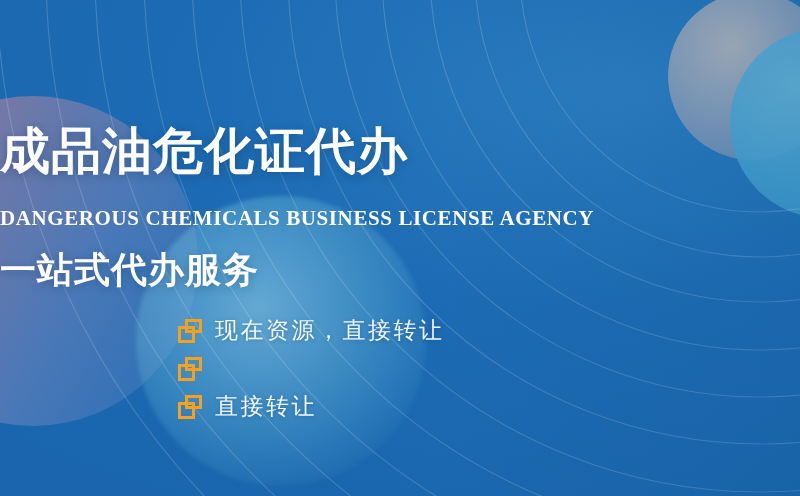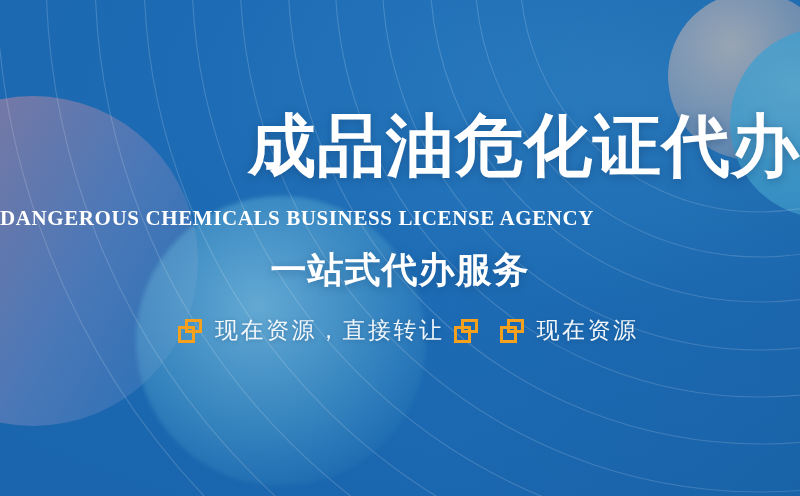--- a/index.html
+++ b/index.html
@@ -94,24 +94,24 @@
   
   .content {
     position: absolute;
     inset: 0;
   }
 
   .headline {
     position: absolute;
     left: 0;
     right: 0;
-    top: 102px;
-    text-align: right;
+    top: 108px;
+    text-align: left;
     color: #ffffff;
-    font-size: 68px;
+    font-size: 50px;
     line-height: 86px;
     font-weight: 700;
     letter-spacing: 1px;
     text-shadow: 0 2px 10px rgba(12,52,95,0.38);
     white-space: nowrap;
   }
 
   .subtitle-en {
     position: absolute;
     left: 0;
@@ -124,36 +124,36 @@
     font-weight: 600;
     letter-spacing: 0.6px;
     white-space: nowrap;
   }
 
   .headline-sub {
     position: absolute;
     left: 0;
     right: 0;
     top: 248px;
-    text-align: center;
+    text-align: left;
     color: #ffffff;
     font-size: 36px;
     line-height: 44px;
     font-weight: 700;
     letter-spacing: 1px;
     text-shadow: 0 2px 8px rgba(12,52,95,0.35);
     white-space: nowrap;
   }
 
   .features {
     position: absolute;
     left: 178px;
     top: 316px;
     display: flex;
-    flex-direction: row;
+    flex-direction: column;
     gap: 9px;
   }
   .feature-row {
     display: flex;
     align-items: center;
     height: 29px;
   }
   .feature-icon {
     width: 24px;
     height: 24px;
@@ -231,18 +231,18 @@
         </span>
       </div>
 
       <div class="feature-row">
         <span class="feature-icon">
           <svg width="24" height="24" viewBox="0 0 24 24" xmlns="http://www.w3.org/2000/svg" aria-hidden="true">
             <rect x="8.5" y="1.5" width="14" height="11" fill="none" stroke="#f5a11e" stroke-width="3"></rect>
             <rect x="1.5" y="8.5" width="14" height="14" fill="none" stroke="#f5a11e" stroke-width="3"></rect>
           </svg>
         </span>
-        <span class="feature-label">现在资源</span>
+        <span class="feature-label">直接转让</span>
       </div>
 
     </div>
   </div>
 </div>
 
 </body></html>

